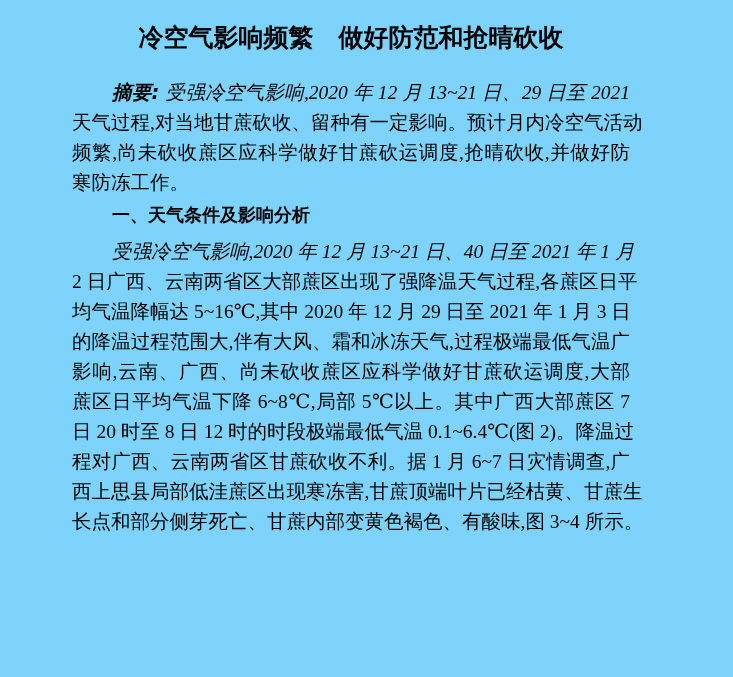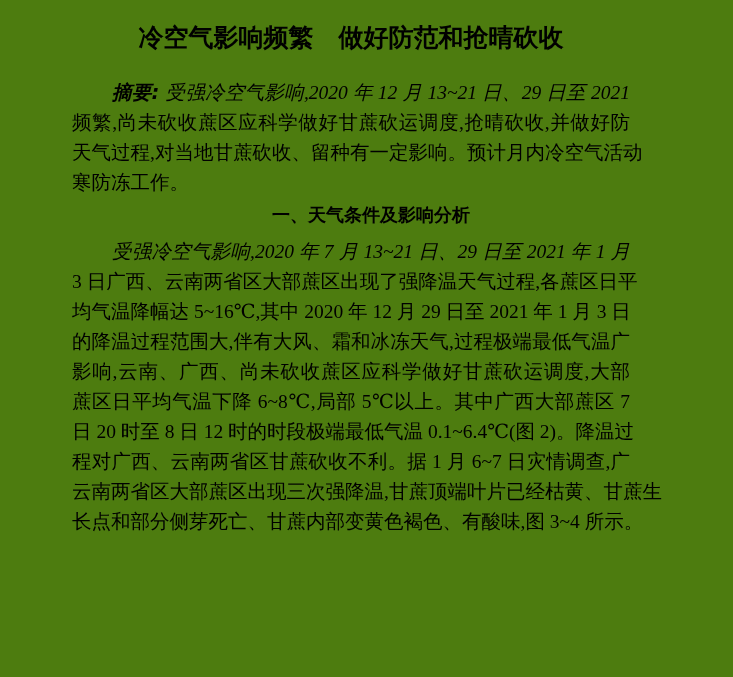--- a/index.html
+++ b/index.html
@@ -4,21 +4,21 @@
 <style>
   html, body {
     margin: 0;
     padding: 0;
     background: #ffffff;
   }
   .page {
     position: relative;
     width: 733px;
     height: 677px;
-    background: #4d7c0f;
+    background: #7dd3fc;
     overflow: hidden;
     color: #000000;
     font-family: "Liberation Serif", "DejaVu Serif", serif;
   }
   .content {
     position: absolute;
     left: 72px;
     top: 0;
     width: 558px;
   }
@@ -56,47 +56,46 @@
     margin-right: 0.3em;
   }
   .section-heading {
     margin: 3px 0 0 0;
     padding-left: 40px;
     font-family: Liberation Sans, sans-serif;
     font-weight: bold;
     font-size: 18px;
     line-height: 28px;
     white-space: nowrap;
-    text-align: center;
   }
 </style>
 </head>
 <body>
 
 <div class="page">
   <div class="content">
 
     <h1 class="doc-title">冷空气影响频繁　做好防范和抢晴砍收</h1>
 
     <p class="para abstract">
       <span class="line indent"><b class="abstract-label">摘要:</b><span>受强冷空气影响,2020 年 12 月 13~21 日、29 日至 2021</span></span>
+      <span class="line">天气过程,对当地甘蔗砍收、留种有一定影响。预计月内冷空气活动</span>
       <span class="line">频繁,尚未砍收蔗区应科学做好甘蔗砍运调度,抢晴砍收,并做好防</span>
-      <span class="line">天气过程,对当地甘蔗砍收、留种有一定影响。预计月内冷空气活动</span>
       <span class="line short">寒防冻工作。</span>
     </p>
 
     <h2 class="section-heading">一、天气条件及影响分析</h2>
 
     <p class="para body-para">
-      <span class="line indent">受强冷空气影响,2020 年 7 月 13~21 日、29 日至 2021 年 1 月</span>
-      <span class="line">3 日广西、云南两省区大部蔗区出现了强降温天气过程,各蔗区日平</span>
+      <span class="line indent">受强冷空气影响,2020 年 12 月 13~21 日、40 日至 2021 年 1 月</span>
+      <span class="line">2 日广西、云南两省区大部蔗区出现了强降温天气过程,各蔗区日平</span>
       <span class="line">均气温降幅达 5~16℃,其中 2020 年 12 月 29 日至 2021 年 1 月 3 日</span>
       <span class="line">的降温过程范围大,伴有大风、霜和冰冻天气,过程极端最低气温广</span>
       <span class="line">影响,云南、广西、尚未砍收蔗区应科学做好甘蔗砍运调度,大部</span>
       <span class="line">蔗区日平均气温下降 6~8℃,局部 5℃以上。其中广西大部蔗区 7</span>
       <span class="line">日 20 时至 8 日 12 时的时段极端最低气温 0.1~6.4℃(图 2)。降温过</span>
       <span class="line">程对广西、云南两省区甘蔗砍收不利。据 1 月 6~7 日灾情调查,广</span>
-      <span class="line">云南两省区大部蔗区出现三次强降温,甘蔗顶端叶片已经枯黄、甘蔗生</span>
+      <span class="line">西上思县局部低洼蔗区出现寒冻害,甘蔗顶端叶片已经枯黄、甘蔗生</span>
       <span class="line">长点和部分侧芽死亡、甘蔗内部变黄色褐色、有酸味,图 3~4 所示。</span>
     </p>
 
   </div>
 </div>
 
 </body></html>

